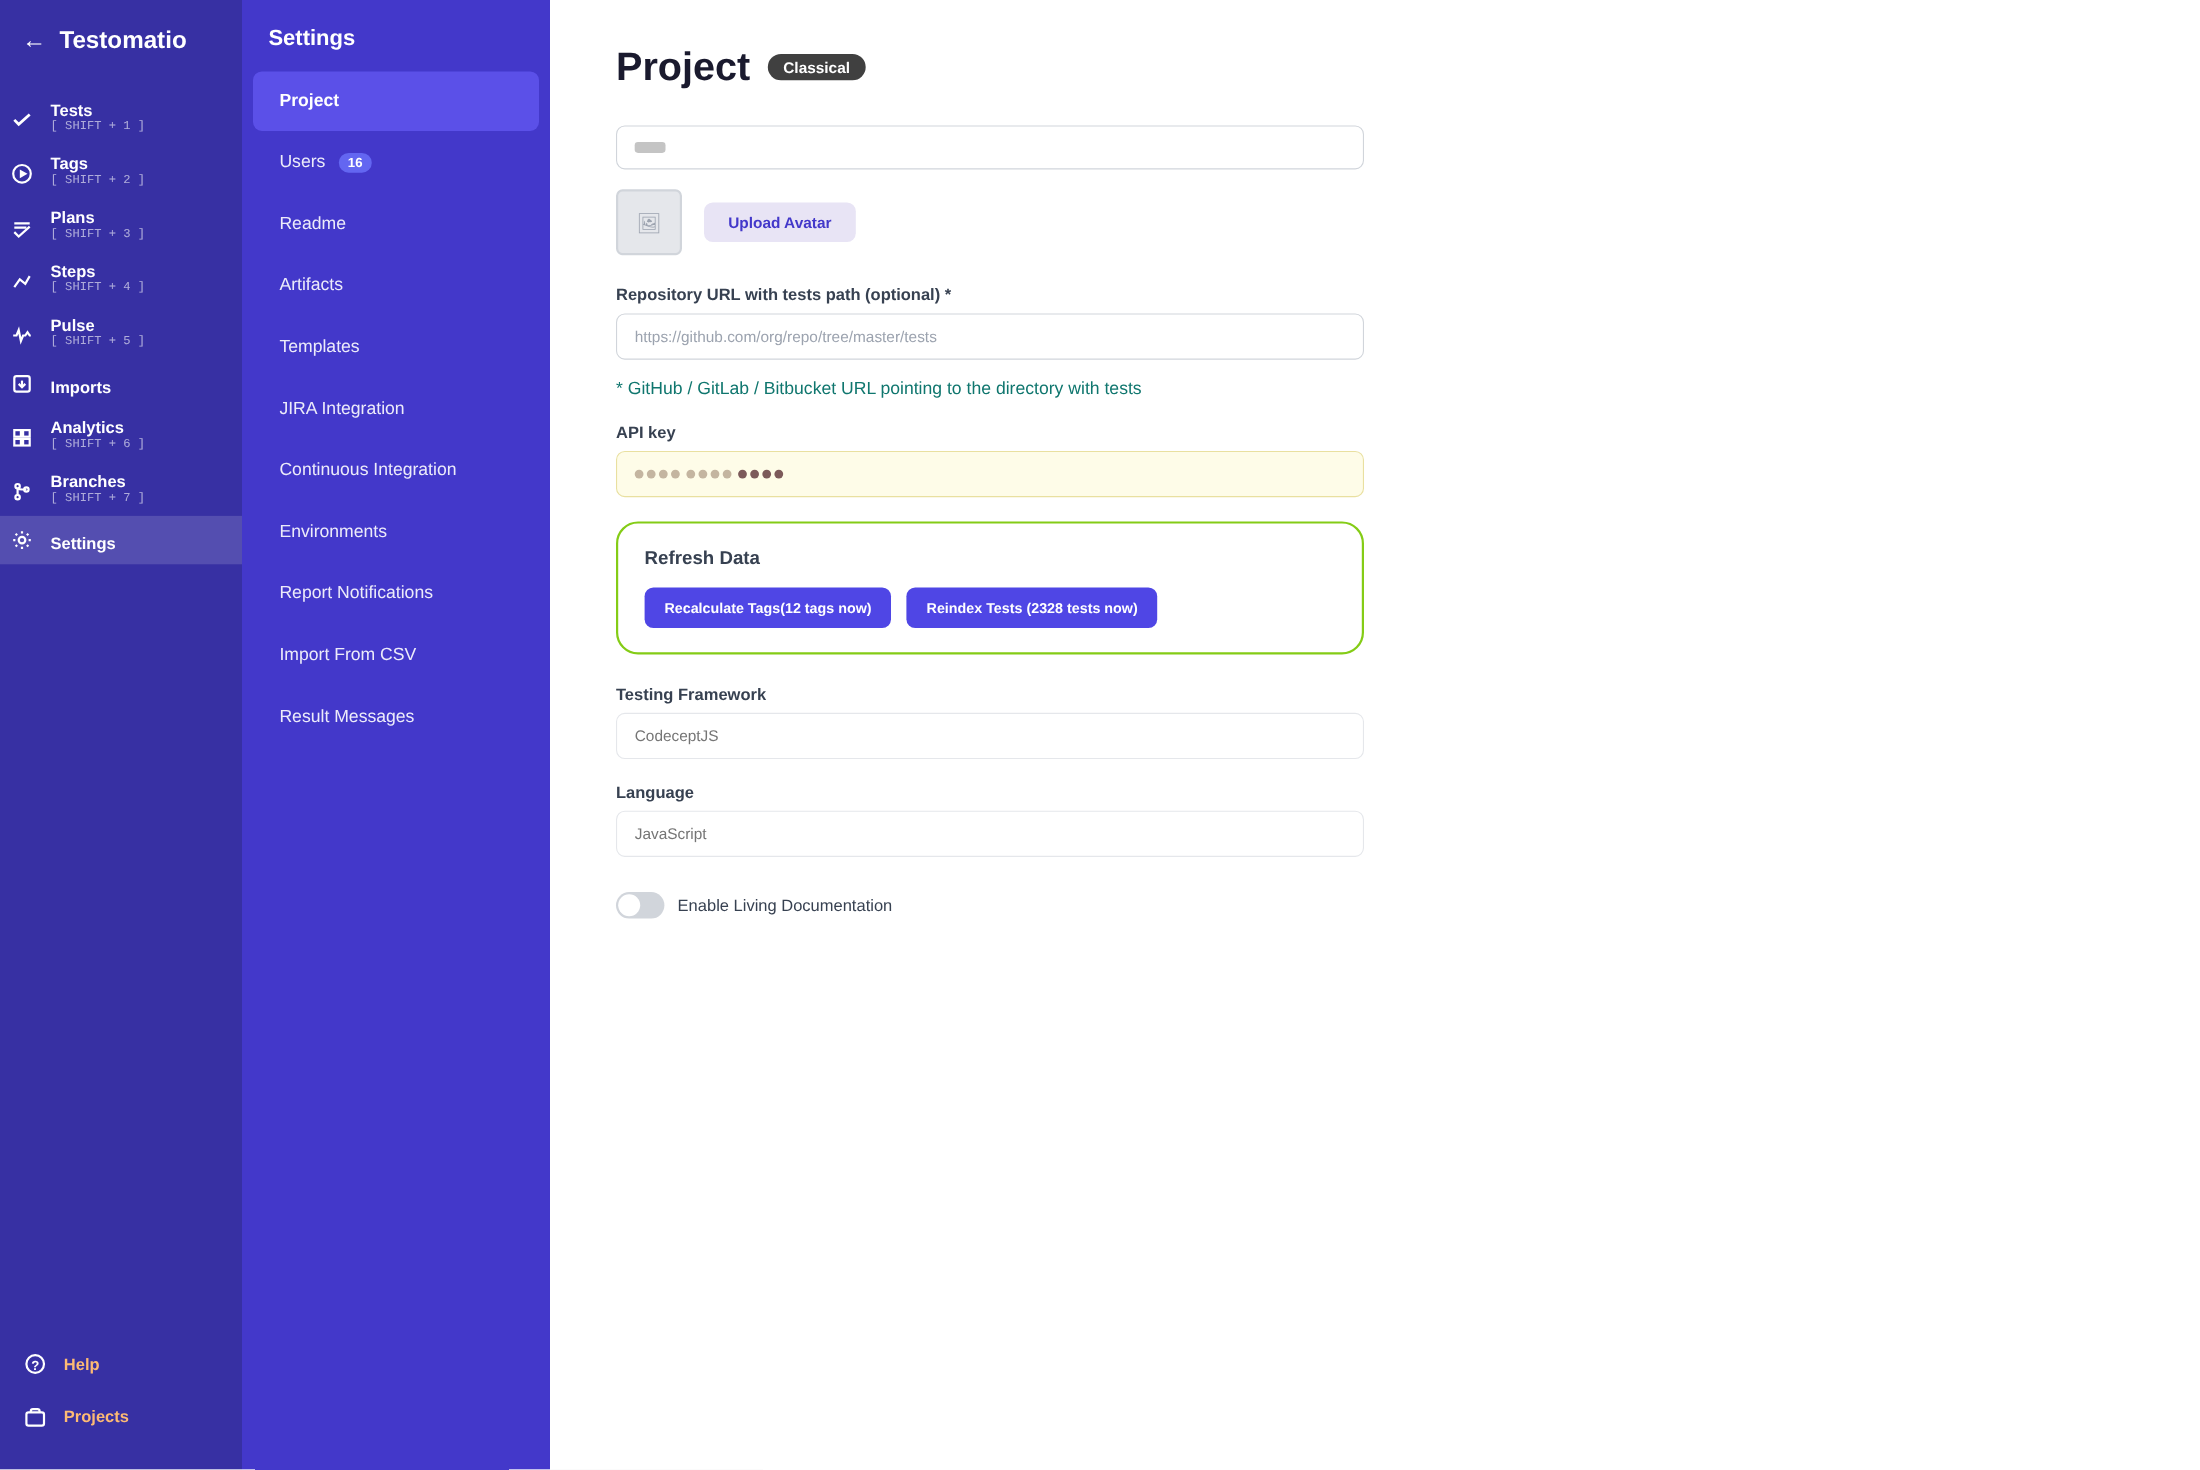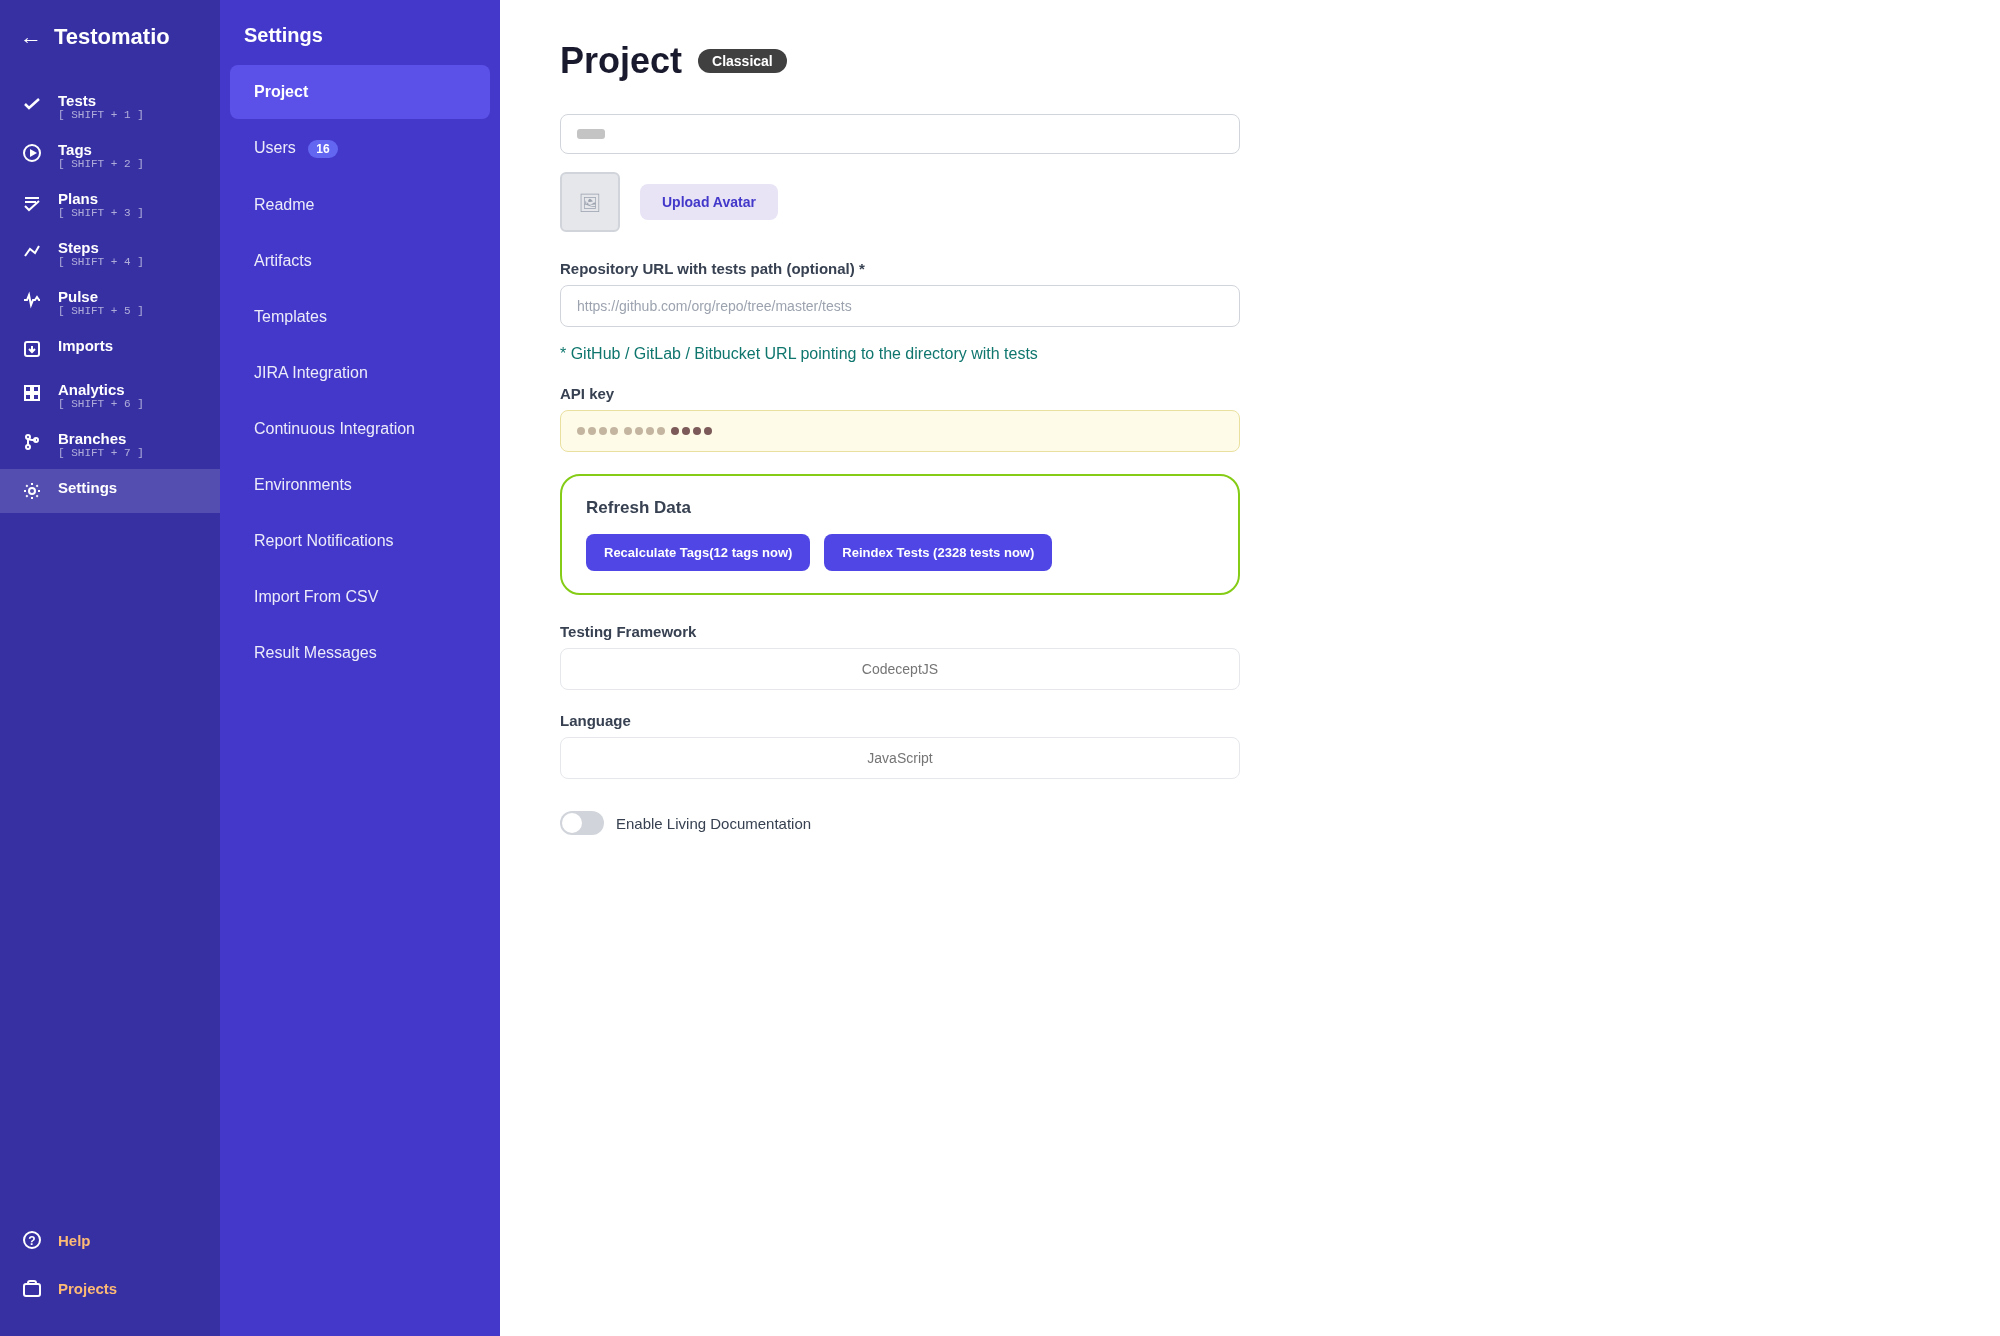--- a/index.html
+++ b/index.html
@@ -30,23 +30,23 @@
       font-size: 22px;
       font-weight: 800;
       color: white;
     }
     .sidebar-nav {
       flex: 1;
       padding: 8px 0;
     }
     .sidebar-nav-item {
       display: flex;
-      align-items: flex-start;
+      align-items: flex-end;
       gap: 14px;
-      padding: 10px 20px;
+      padding: 10px 8px;
       cursor: pointer;
       border-radius: 0;
     }
     .sidebar-nav-item.active { background: rgba(255,255,255,0.15); }
     .sidebar-nav-icon {
       width: 24px;
       height: 24px;
       display: flex;
       align-items: center;
       justify-content: center;
@@ -286,21 +286,20 @@
     
     .framework-input {
       width: 100%;
       max-width: 680px;
       padding: 12px 16px;
       border: 1.5px solid #e5e7eb;
       border-radius: 8px;
       font-size: 14px;
       color: #9ca3af;
       background: white;
-      text-align: center;
     }
 
     
     .toggle-row {
       display: flex;
       align-items: center;
       gap: 12px;
       margin-top: 32px;
     }
     .toggle-switch {

